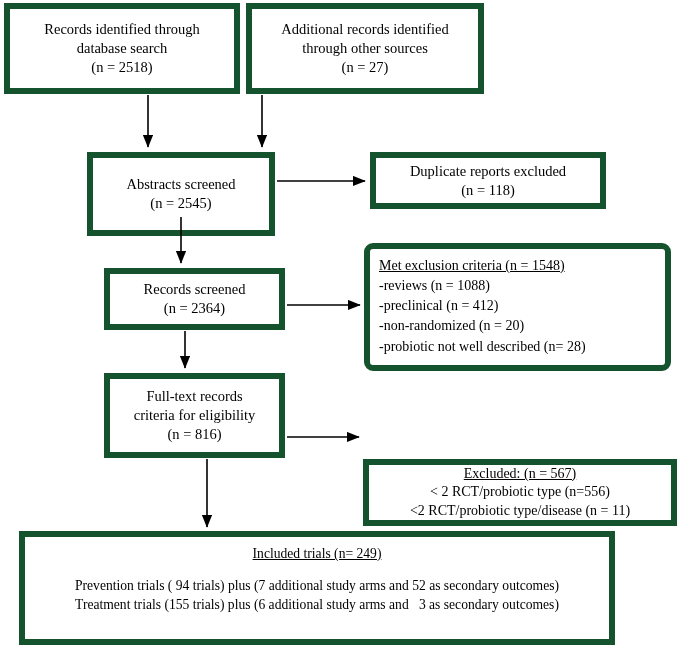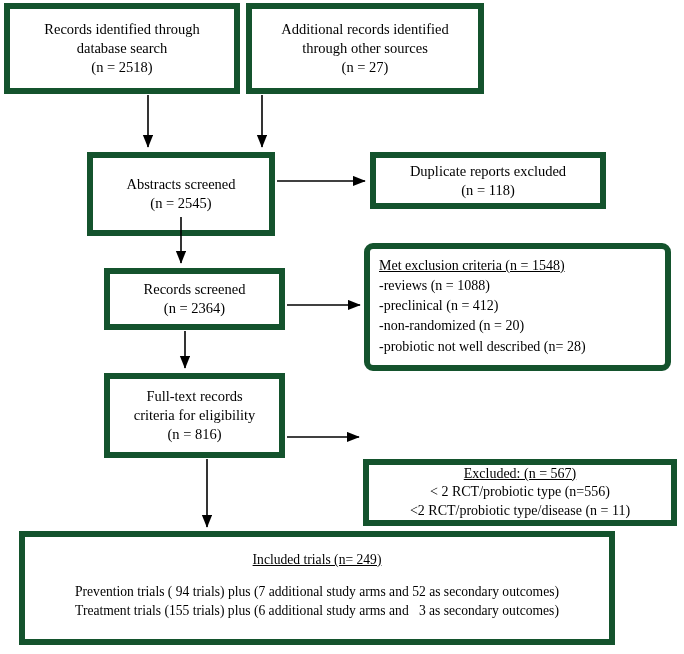--- a/index.html
+++ b/index.html
@@ -50,21 +50,21 @@
   #box-abstracts      { left: 87px;  top: 152px; width: 188px; height: 84px; }
   #box-duplicates     { left: 370px; top: 152px; width: 236px; height: 57px; }
   #box-records-screen { left: 104px; top: 268px; width: 181px; height: 62px; }
   #box-met-exclusion  { left: 364px; top: 243px; width: 307px; height: 128px;
                         font-size: 14px; line-height: 1.44; }
   #box-fulltext       { left: 104px; top: 373px; width: 181px; height: 85px; }
   #box-excluded       { left: 363px; top: 411px; width: 314px; height: 67px;
                         font-size: 14px; line-height: 1.32; margin-top: 48px; }
   #box-included       { left: 19px;  top: 531px; width: 596px; height: 114px;
                         font-size: 13.6px; line-height: 1.40;
-                        justify-content: flex-start; padding-top: 13px; }
+                        justify-content: flex-start; padding-top: 7px; }
   #box-included .spacer { height: 13px; }
 
   
   #arrow-layer {
     position: absolute;
     left: 0; top: 0;
     width: 684px; height: 654px;
     pointer-events: none;
   }
 </style>

